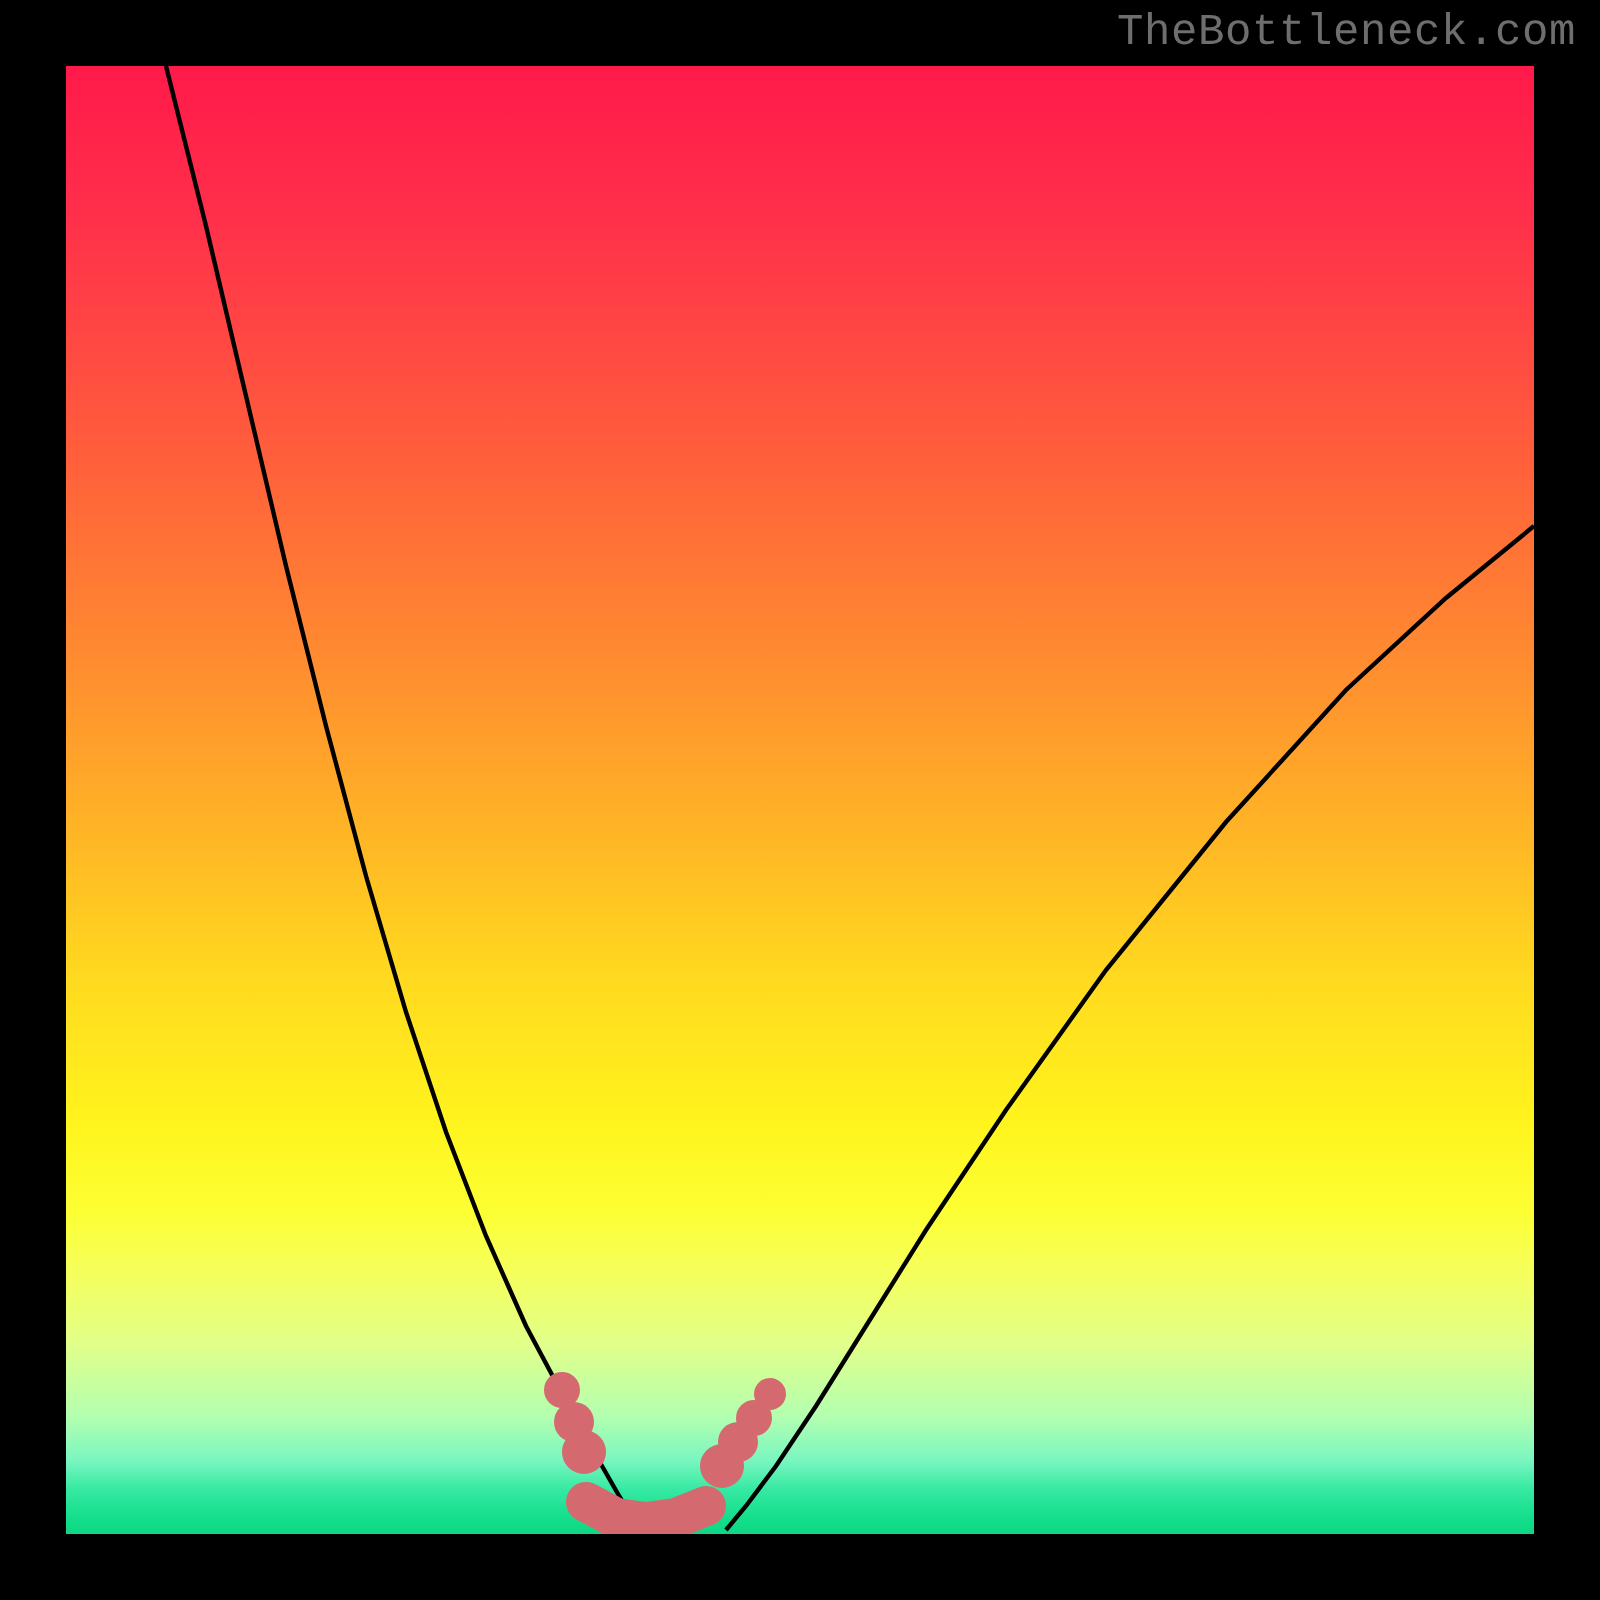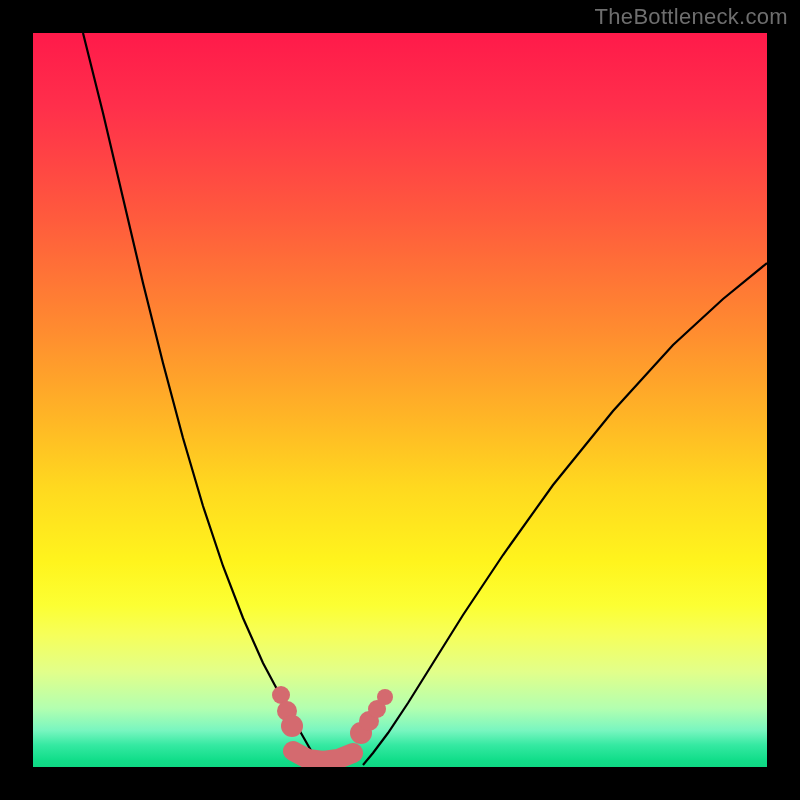--- a/index.html
+++ b/index.html
@@ -50,20 +50,21 @@
   }
   .watermark {
     position: absolute;
     top: 4px;
     right: 12px;
     color: #6e6e6e;
     font-size: 22px;
     font-weight: 500;
     letter-spacing: 0.3px;
     user-select: none;
+    font-family: Liberation Mono, monospace;
   }
 </style>
 </head>
 <body>
 
 <div class="frame">
   <div class="plot">
     <svg class="curves" viewBox="0 0 734 734" preserveAspectRatio="none">
       <path id="left-curve" fill="none" stroke="#000000" stroke-width="2.2" d="M50 0 L70 80 L90 165 L110 250 L130 330 L150 405 L170 473 L190 533 L210 585 L230 630 L246 660 L258 682 L268 700 L276 714 L282 724 L288 732"></path>
       <path id="right-curve" fill="none" stroke="#000000" stroke-width="2.2" d="M330 732 L340 720 L355 700 L375 670 L400 630 L430 582 L470 522 L520 452 L580 378 L640 312 L690 266 L734 230"></path>

